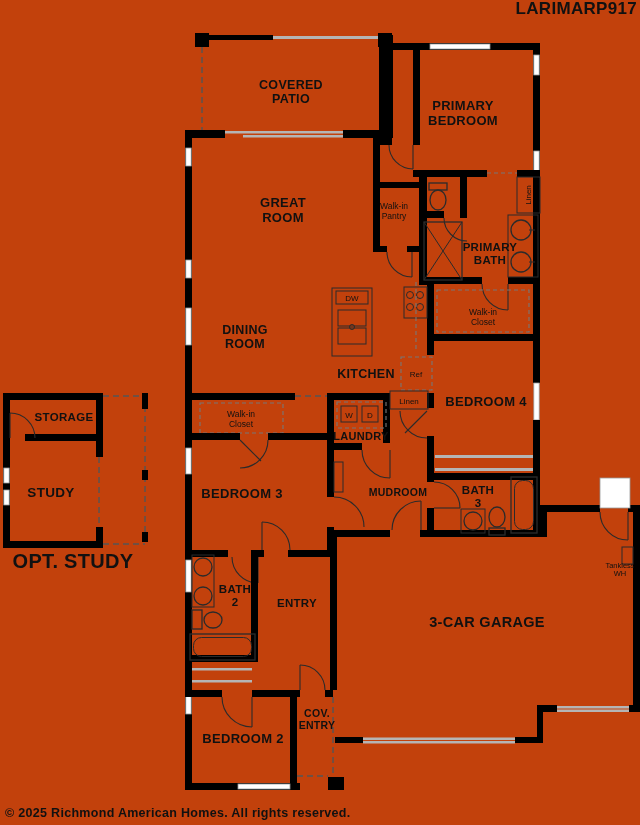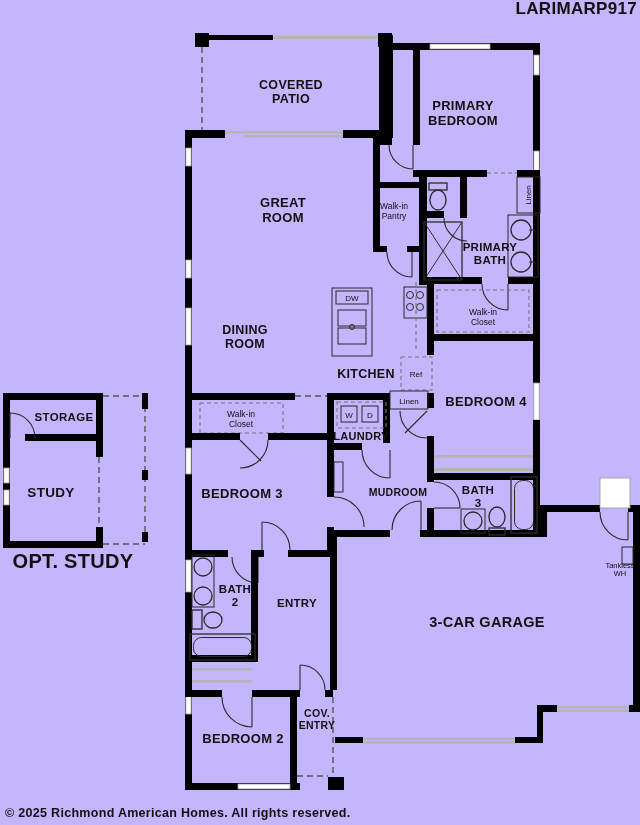--- a/index.html
+++ b/index.html
@@ -1,16 +1,16 @@
 <!DOCTYPE html>
 <html><head>
 <meta charset="utf-8">
 <style>
   html,body{margin:0;padding:0;background:#ffffff;}
-  .page{width:640px;height:825px;position:relative;background:#c4b5fd;font-family:"Liberation Sans",sans-serif;}
+  .page{width:640px;height:825px;position:relative;background:#c2410c;font-family:"Liberation Sans",sans-serif;}
   svg text{fill:#111;}
   .lbl{font-weight:bold;letter-spacing:.3px;}
   .sm{font-weight:normal;letter-spacing:0;}
   .wall{fill:#000;}
   .win{fill:#fff;stroke:#9a9a9a;stroke-width:.8;}
   .gray{fill:#b5b5b5;}
   .fx{fill:none;stroke:#2b2b2b;stroke-width:1.3;}
   .fxl{fill:none;stroke:#2b2b2b;stroke-width:1;}
   .arc{fill:none;stroke:#2b2b2b;stroke-width:1.1;}
   .dash{fill:none;stroke:#555;stroke-width:1.4;stroke-dasharray:6 4;}

